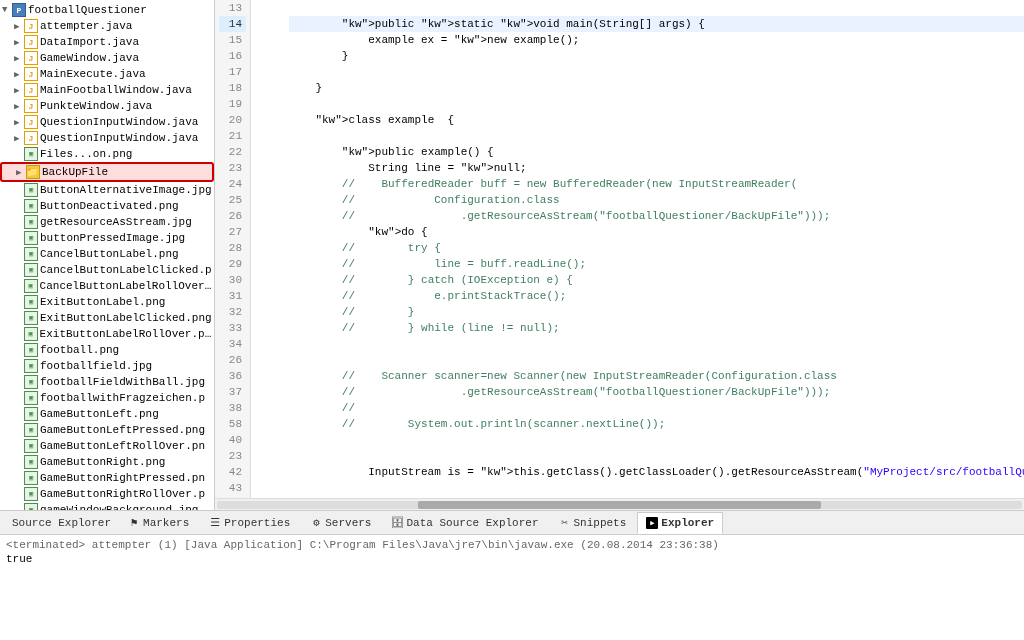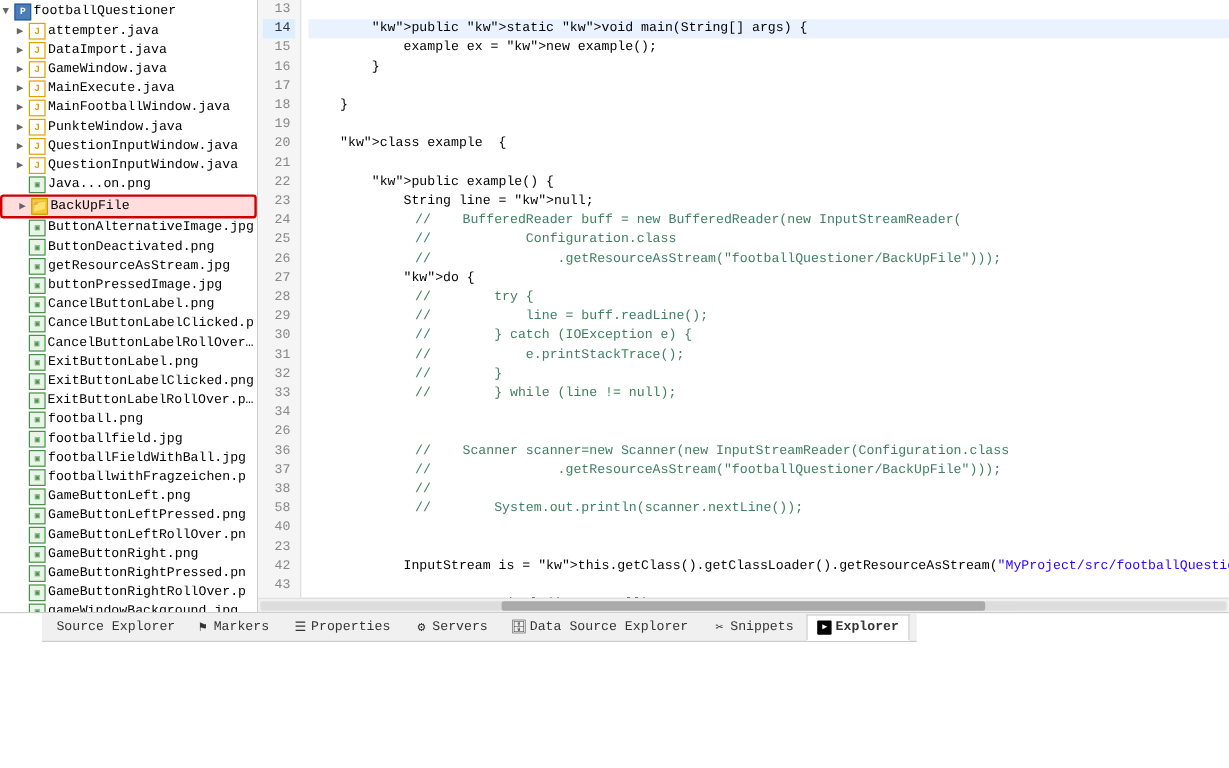--- a/index.html
+++ b/index.html
@@ -117,20 +117,21 @@
       background: #fff;
       overflow: hidden;
       display: flex;
       flex-direction: column;
     }
 
     .code-content {
       flex: 1;
       overflow: auto;
       display: flex;
+      gap: 32px;
     }
 
     .line-numbers {
       background: #f5f5f5;
       border-right: 1px solid #ddd;
       padding: 0 4px;
       text-align: right;
       color: #888;
       font-size: 11px;
       min-width: 36px;
@@ -160,30 +161,29 @@
       line-height: 16px;
       white-space: pre;
       color: #000;
       font-size: 11px;
     }
 
     .code-line.current-line {
       background: #eaf2ff;
     }
     .str { color: #2a00ff; }
-    .comment { color: #3f7f5f; margin-left: 36px; }
+    .comment { color: #3f7f5f; }
 
     
     .bottom-panel {
       height: 130px;
       background: #fff;
       border-top: 1px solid #ccc;
       display: flex;
-      flex-direction: row;
-      padding-left: 35px;
+      flex-direction: column;
     }
 
     .bottom-tabs {
       display: flex;
       background: #f0f0f0;
       border-bottom: 1px solid #ccc;
       align-items: center;
       height: 24px;
       padding: 0 4px;
     }
@@ -333,21 +333,21 @@
         <div class="tree-item">
           <span class="indent" style="width: 12px;"></span>
           <span class="arrow">▶</span>
           <span class="icon icon-java">J</span>
           <span class="tree-label">QuestionInputWindow.java</span>
         </div>
         <div class="tree-item">
           <span class="indent" style="width: 12px;"></span>
           <span class="arrow"></span>
           <span class="icon icon-png">▣</span>
-          <span class="tree-label">Java...on.png</span>
+          <span class="tree-label">Files...on.png</span>
         </div>
         <div class="tree-item highlighted">
           <span class="indent" style="width: 12px;"></span>
           <span class="arrow">▶</span>
           <span class="icon icon-folder" style="font-size: 10px;">📁</span>
           <span class="tree-label">BackUpFile</span>
         </div>
         <div class="tree-item">
           <span class="indent" style="width: 12px;"></span>
           <span class="arrow"></span>
@@ -580,13 +580,17 @@
         <div class="bottom-tab">
           <span class="tab-icon">✂</span>
           <span>Snippets</span>
         </div>
         <div class="bottom-tab active">
           <span class="tab-icon console-icon">▶</span>
           <span>Explorer</span>
         </div>
       </div>
   </div>
+  <div class="bottom-content">
+    <div class="console-terminated">&lt;terminated&gt; attempter (1) [Java Application] C:\Program Files\Java\jre7\bin\javaw.exe (20.08.2014 23:36:38)</div>
+    <div class="console-output">true</div>
+  </div>
 </div>
 
 </body></html>

